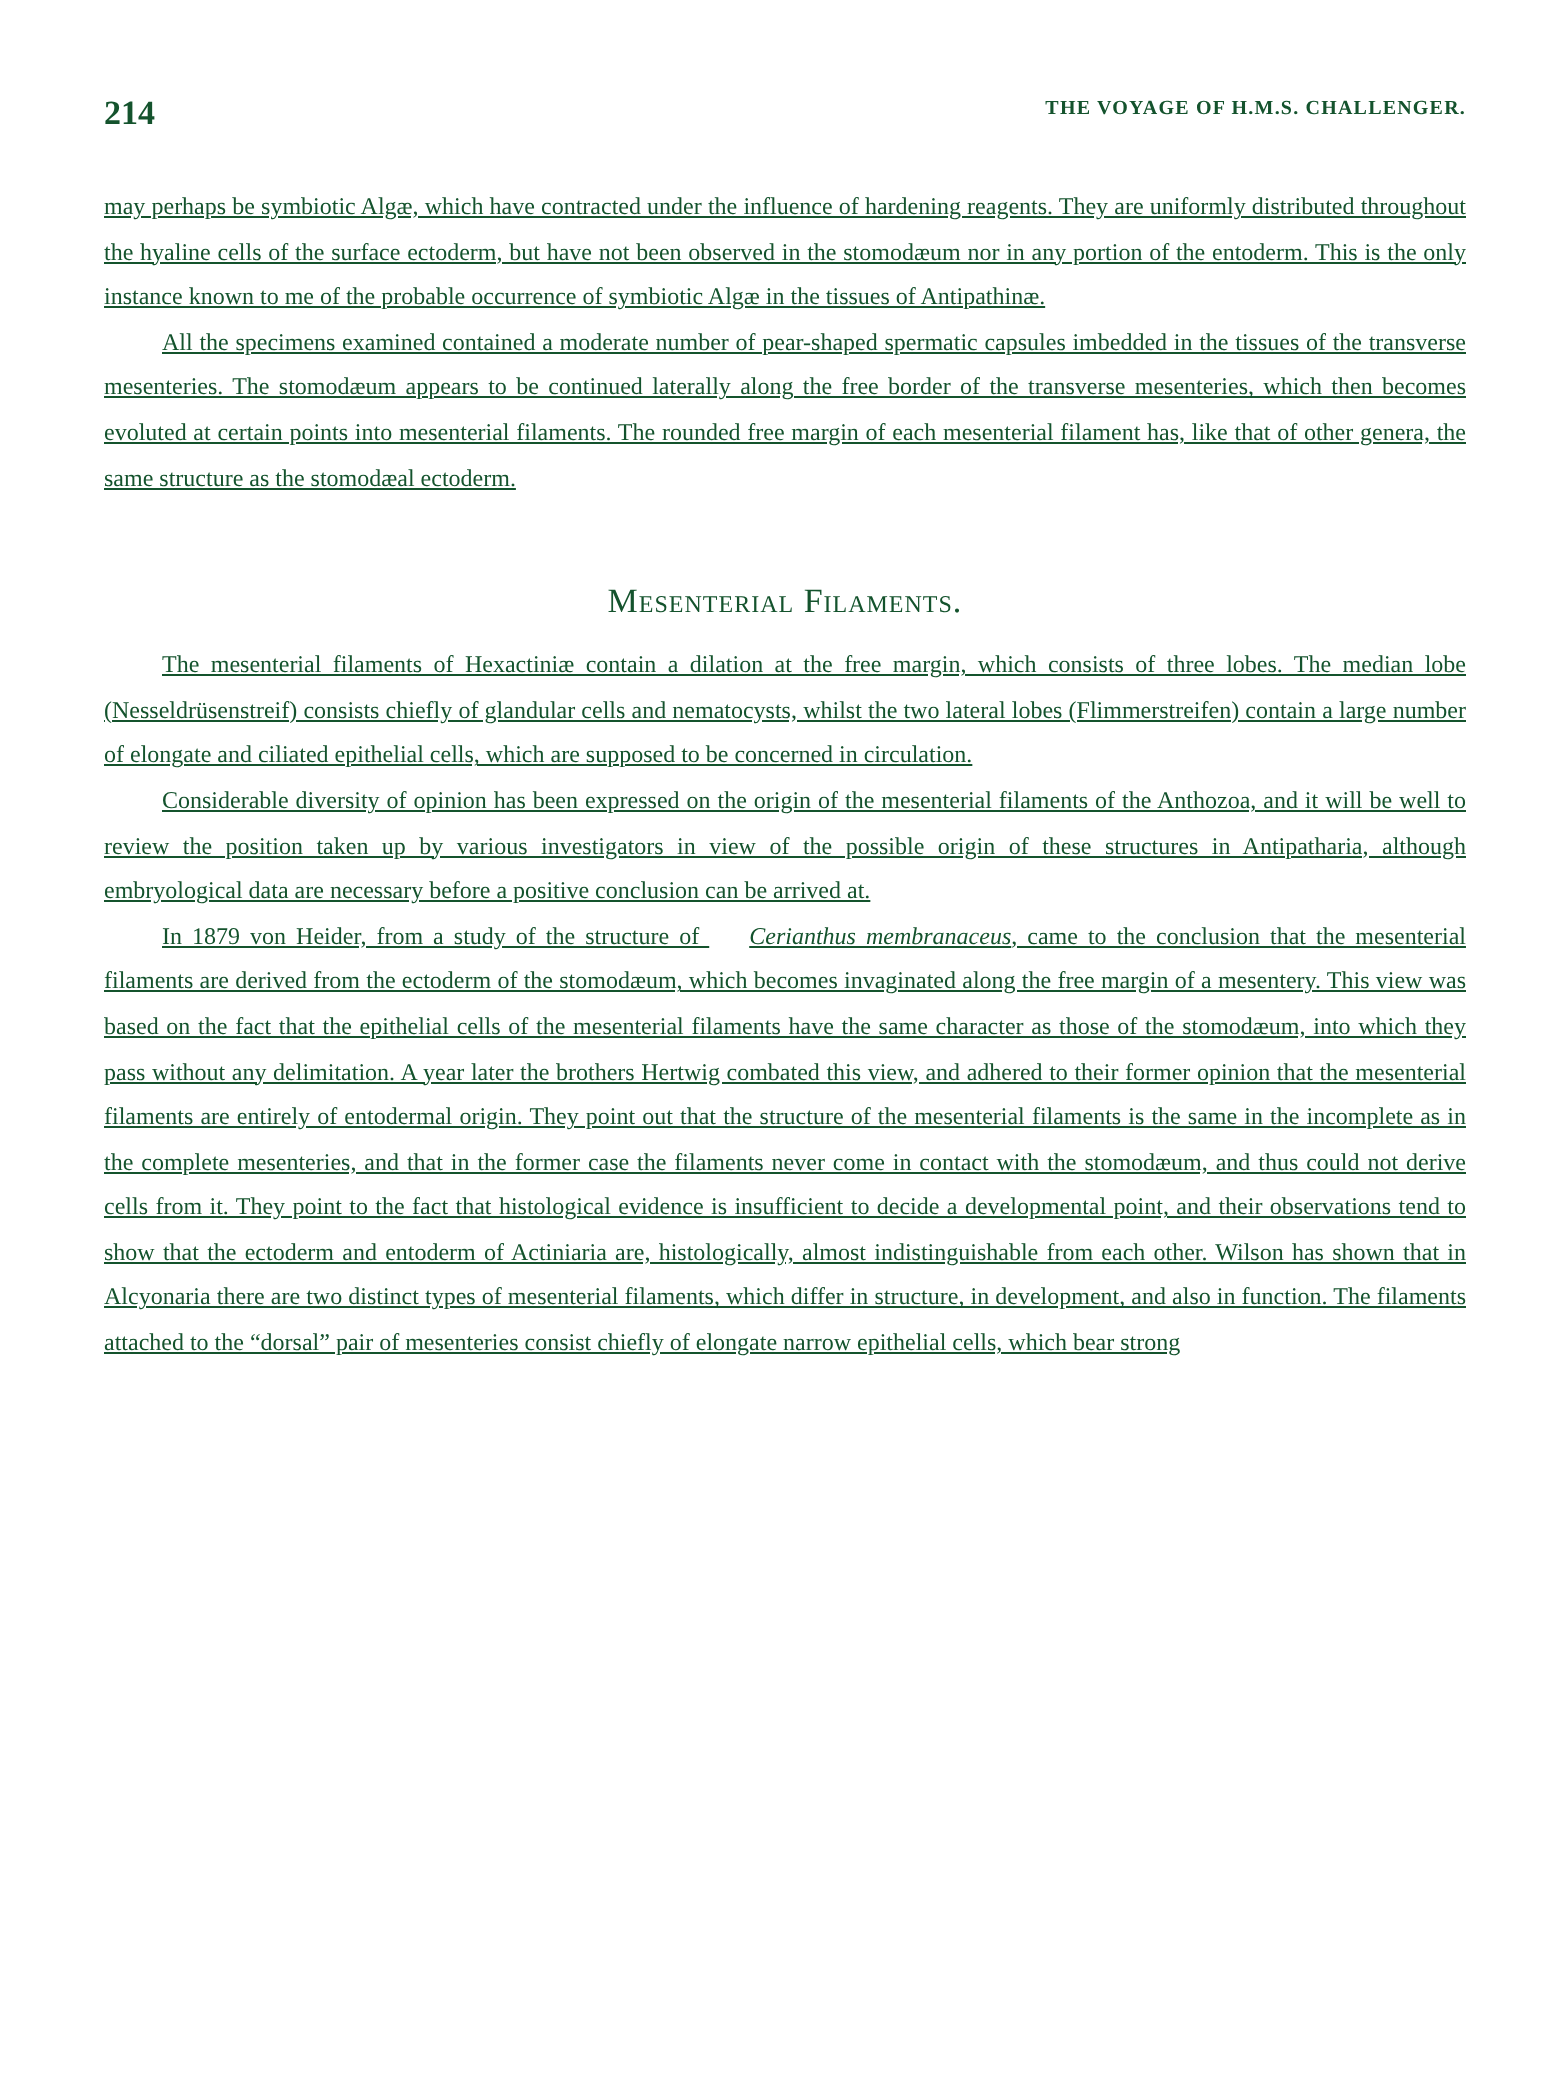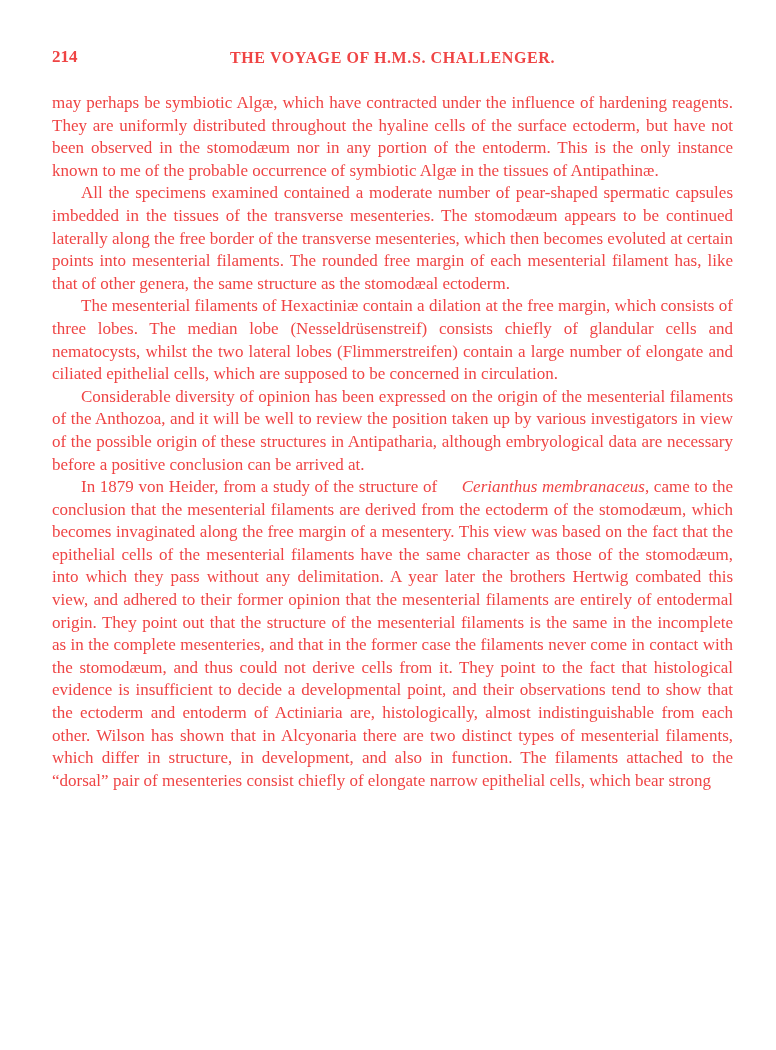--- a/index.html
+++ b/index.html
@@ -1,27 +1,27 @@
 <!DOCTYPE html>
 <html><head>
 <meta charset="utf-8">
 <style>
   html, body { margin: 0; padding: 0; background: #ffffff; }
   body { width: 776px; height: 1050px; position: relative; overflow: hidden; }
   .page {
     position: absolute; left: 52px; top: 44px; width: 681px;
     font-family: "Liberation Serif", "DejaVu Serif", serif;
-    color: #ef4444;
+    color: #14532d;
   }
   .running-head { position: relative; height: 30px; font-size: 15.5px; font-weight: bold; }
   .page-number { position: absolute; left: 0; top: 3px; font-size: 17px; }
-  .running-title { position: absolute; left: 0; right: 0; top: 5px; text-align: center; letter-spacing: 0.6px; font-size: 16px; }
+  .running-title { position: absolute; left: 0; right: 0; top: 5px; text-align: right; letter-spacing: 0.6px; font-size: 10px; }
   .body-text { margin-top: 18px; }
   p {
-    margin: 0; font-size: 17px; line-height: 22.6px; text-align: justify;
+    margin: 0; font-size: 12px; line-height: 22.6px; text-align: justify; text-decoration: underline;
   }
   p.indent { text-indent: 29px; }
   .section-heading {
     text-align: center; font-size: 15px; letter-spacing: 0.5px;
     font-variant: small-caps; margin: 41px 0 10px 0; font-size: 17px;
   }
   em { font-style: italic; margin-left: 20px; }
 </style>
 </head>
 <body>
@@ -29,18 +29,19 @@
 <div class="page">
   <div class="running-head">
     <span class="page-number">214</span>
     <span class="running-title">THE VOYAGE OF H.M.S. CHALLENGER.</span>
   </div>
 
   <div class="body-text">
     <p>may perhaps be symbiotic Algæ, which have contracted under the influence of hardening reagents. They are uniformly distributed throughout the hyaline cells of the surface ectoderm, but have not been observed in the stomodæum nor in any portion of the entoderm. This is the only instance known to me of the probable occurrence of symbiotic Algæ in the tissues of Antipathinæ.</p>
     <p class="indent">All the specimens examined contained a moderate number of pear-shaped spermatic capsules imbedded in the tissues of the transverse mesenteries. The stomodæum appears to be continued laterally along the free border of the transverse mesenteries, which then becomes evoluted at certain points into mesenterial filaments. The rounded free margin of each mesenterial filament has, like that of other genera, the same structure as the stomodæal ectoderm.</p>
 
+    <div class="section-heading">Mesenterial Filaments.</div>
 
     <p class="indent">The mesenterial filaments of Hexactiniæ contain a dilation at the free margin, which consists of three lobes. The median lobe (Nesseldrüsenstreif) consists chiefly of glandular cells and nematocysts, whilst the two lateral lobes (Flimmerstreifen) contain a large number of elongate and ciliated epithelial cells, which are supposed to be concerned in circulation.</p>
     <p class="indent">Considerable diversity of opinion has been expressed on the origin of the mesenterial filaments of the Anthozoa, and it will be well to review the position taken up by various investigators in view of the possible origin of these structures in Antipatharia, although embryological data are necessary before a positive conclusion can be arrived at.</p>
     <p class="indent"><span>In 1879 von Heider, from a study of the structure of </span><em>Cerianthus membranaceus</em><span>, came to the conclusion that the mesenterial filaments are derived from the ectoderm of the stomodæum, which becomes invaginated along the free margin of a mesentery. This view was based on the fact that the epithelial cells of the mesenterial filaments have the same character as those of the stomodæum, into which they pass without any delimitation. A year later the brothers Hertwig combated this view, and adhered to their former opinion that the mesenterial filaments are entirely of entodermal origin. They point out that the structure of the mesenterial filaments is the same in the incomplete as in the complete mesenteries, and that in the former case the filaments never come in contact with the stomodæum, and thus could not derive cells from it. They point to the fact that histological evidence is insufficient to decide a developmental point, and their observations tend to show that the ectoderm and entoderm of Actiniaria are, histologically, almost indistinguishable from each other. Wilson has shown that in Alcyonaria there are two distinct types of mesenterial filaments, which differ in structure, in development, and also in function. The filaments attached to the “dorsal” pair of mesenteries consist chiefly of elongate narrow epithelial cells, which bear strong</span></p>
   </div>
 </div>
 
 </body></html>

